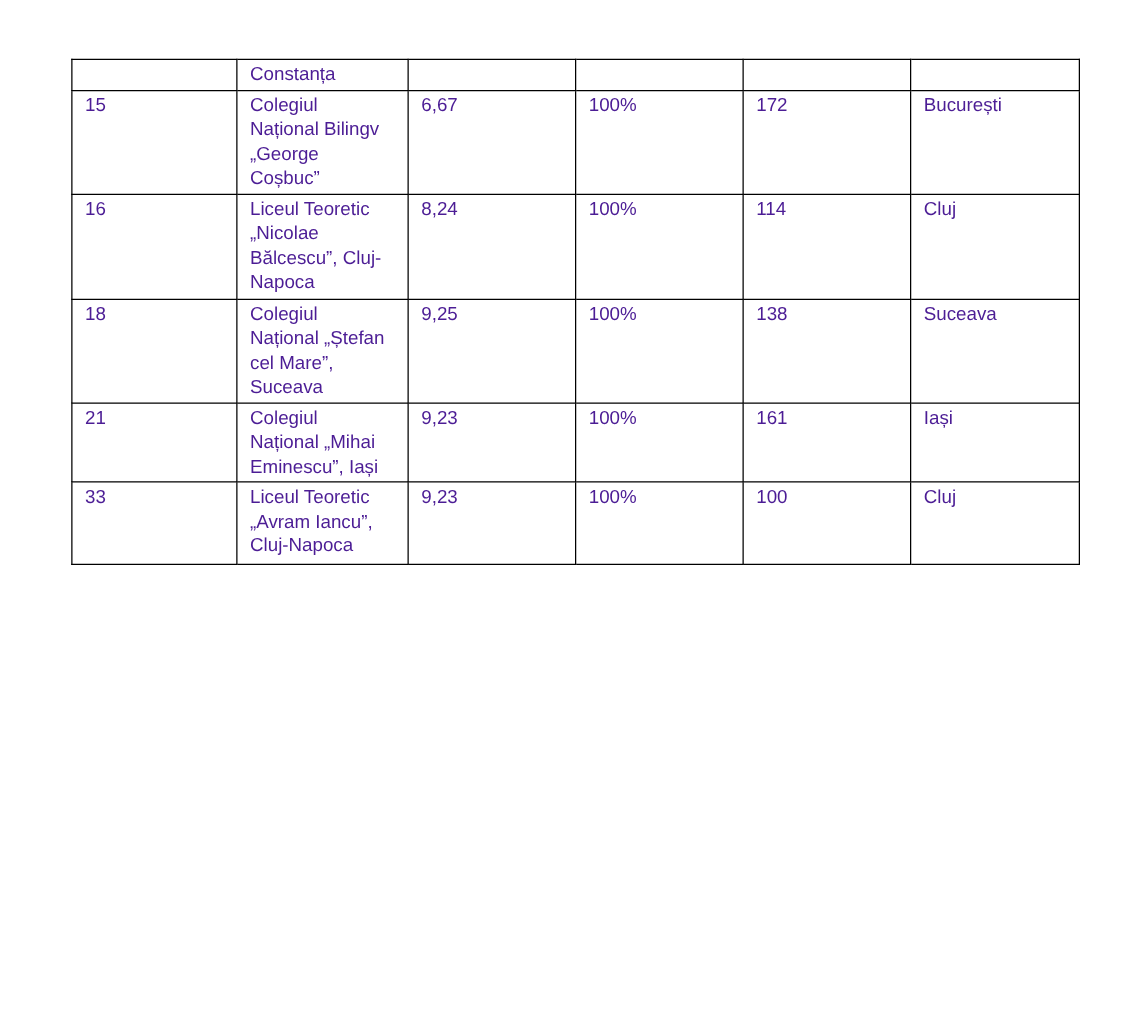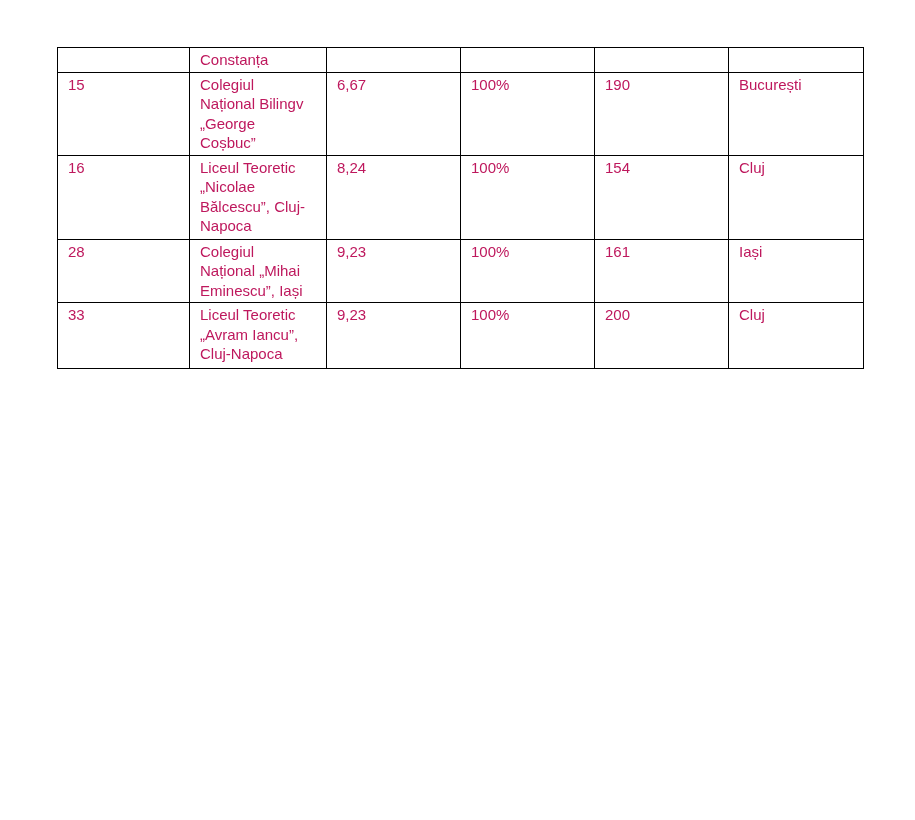--- a/index.html
+++ b/index.html
@@ -26,21 +26,21 @@
     width: 806px;
     border-collapse: collapse;
     table-layout: fixed;
   }
   table.ranking td {
     border: 1px solid #000000;
     vertical-align: top;
     padding: 2px 8px 2px 10px;
     font-size: 15px;
     line-height: 19.5px;
-    color: #be185d;
+    color: #4c1d95;
     white-space: pre-line;
     overflow: hidden;
   }
 </style>
 </head>
 <body>
 
 <div class="page">
   <table class="ranking">
     <colgroup>
@@ -61,49 +61,60 @@
         <td></td>
       </tr>
       <tr style="height:82px">
         <td>15</td>
         <td>Colegiul
 Național Bilingv
 „George
 Coșbuc”</td>
         <td>6,67</td>
         <td>100%</td>
-        <td>190</td>
+        <td>172</td>
         <td>București</td>
       </tr>
       <tr style="height:84px">
         <td>16</td>
         <td>Liceul Teoretic
 „Nicolae
 Bălcescu”, Cluj-
 Napoca</td>
         <td>8,24</td>
         <td>100%</td>
-        <td>154</td>
+        <td>114</td>
         <td>Cluj</td>
       </tr>
+      <tr style="height:83px">
+        <td>18</td>
+        <td>Colegiul
+Național „Ștefan
+cel Mare”,
+Suceava</td>
+        <td>9,25</td>
+        <td>100%</td>
+        <td>138</td>
+        <td>Suceava</td>
+      </tr>
       <tr style="height:58px">
-        <td>28</td>
+        <td>21</td>
         <td>Colegiul
 Național „Mihai
 Eminescu”, Iași</td>
         <td>9,23</td>
         <td>100%</td>
         <td>161</td>
         <td>Iași</td>
       </tr>
       <tr style="height:66px">
         <td>33</td>
         <td>Liceul Teoretic
 „Avram Iancu”,
 Cluj-Napoca</td>
         <td>9,23</td>
         <td>100%</td>
-        <td>200</td>
+        <td>100</td>
         <td>Cluj</td>
       </tr>
     </tbody>
   </table>
 </div>
 
 </body></html>

